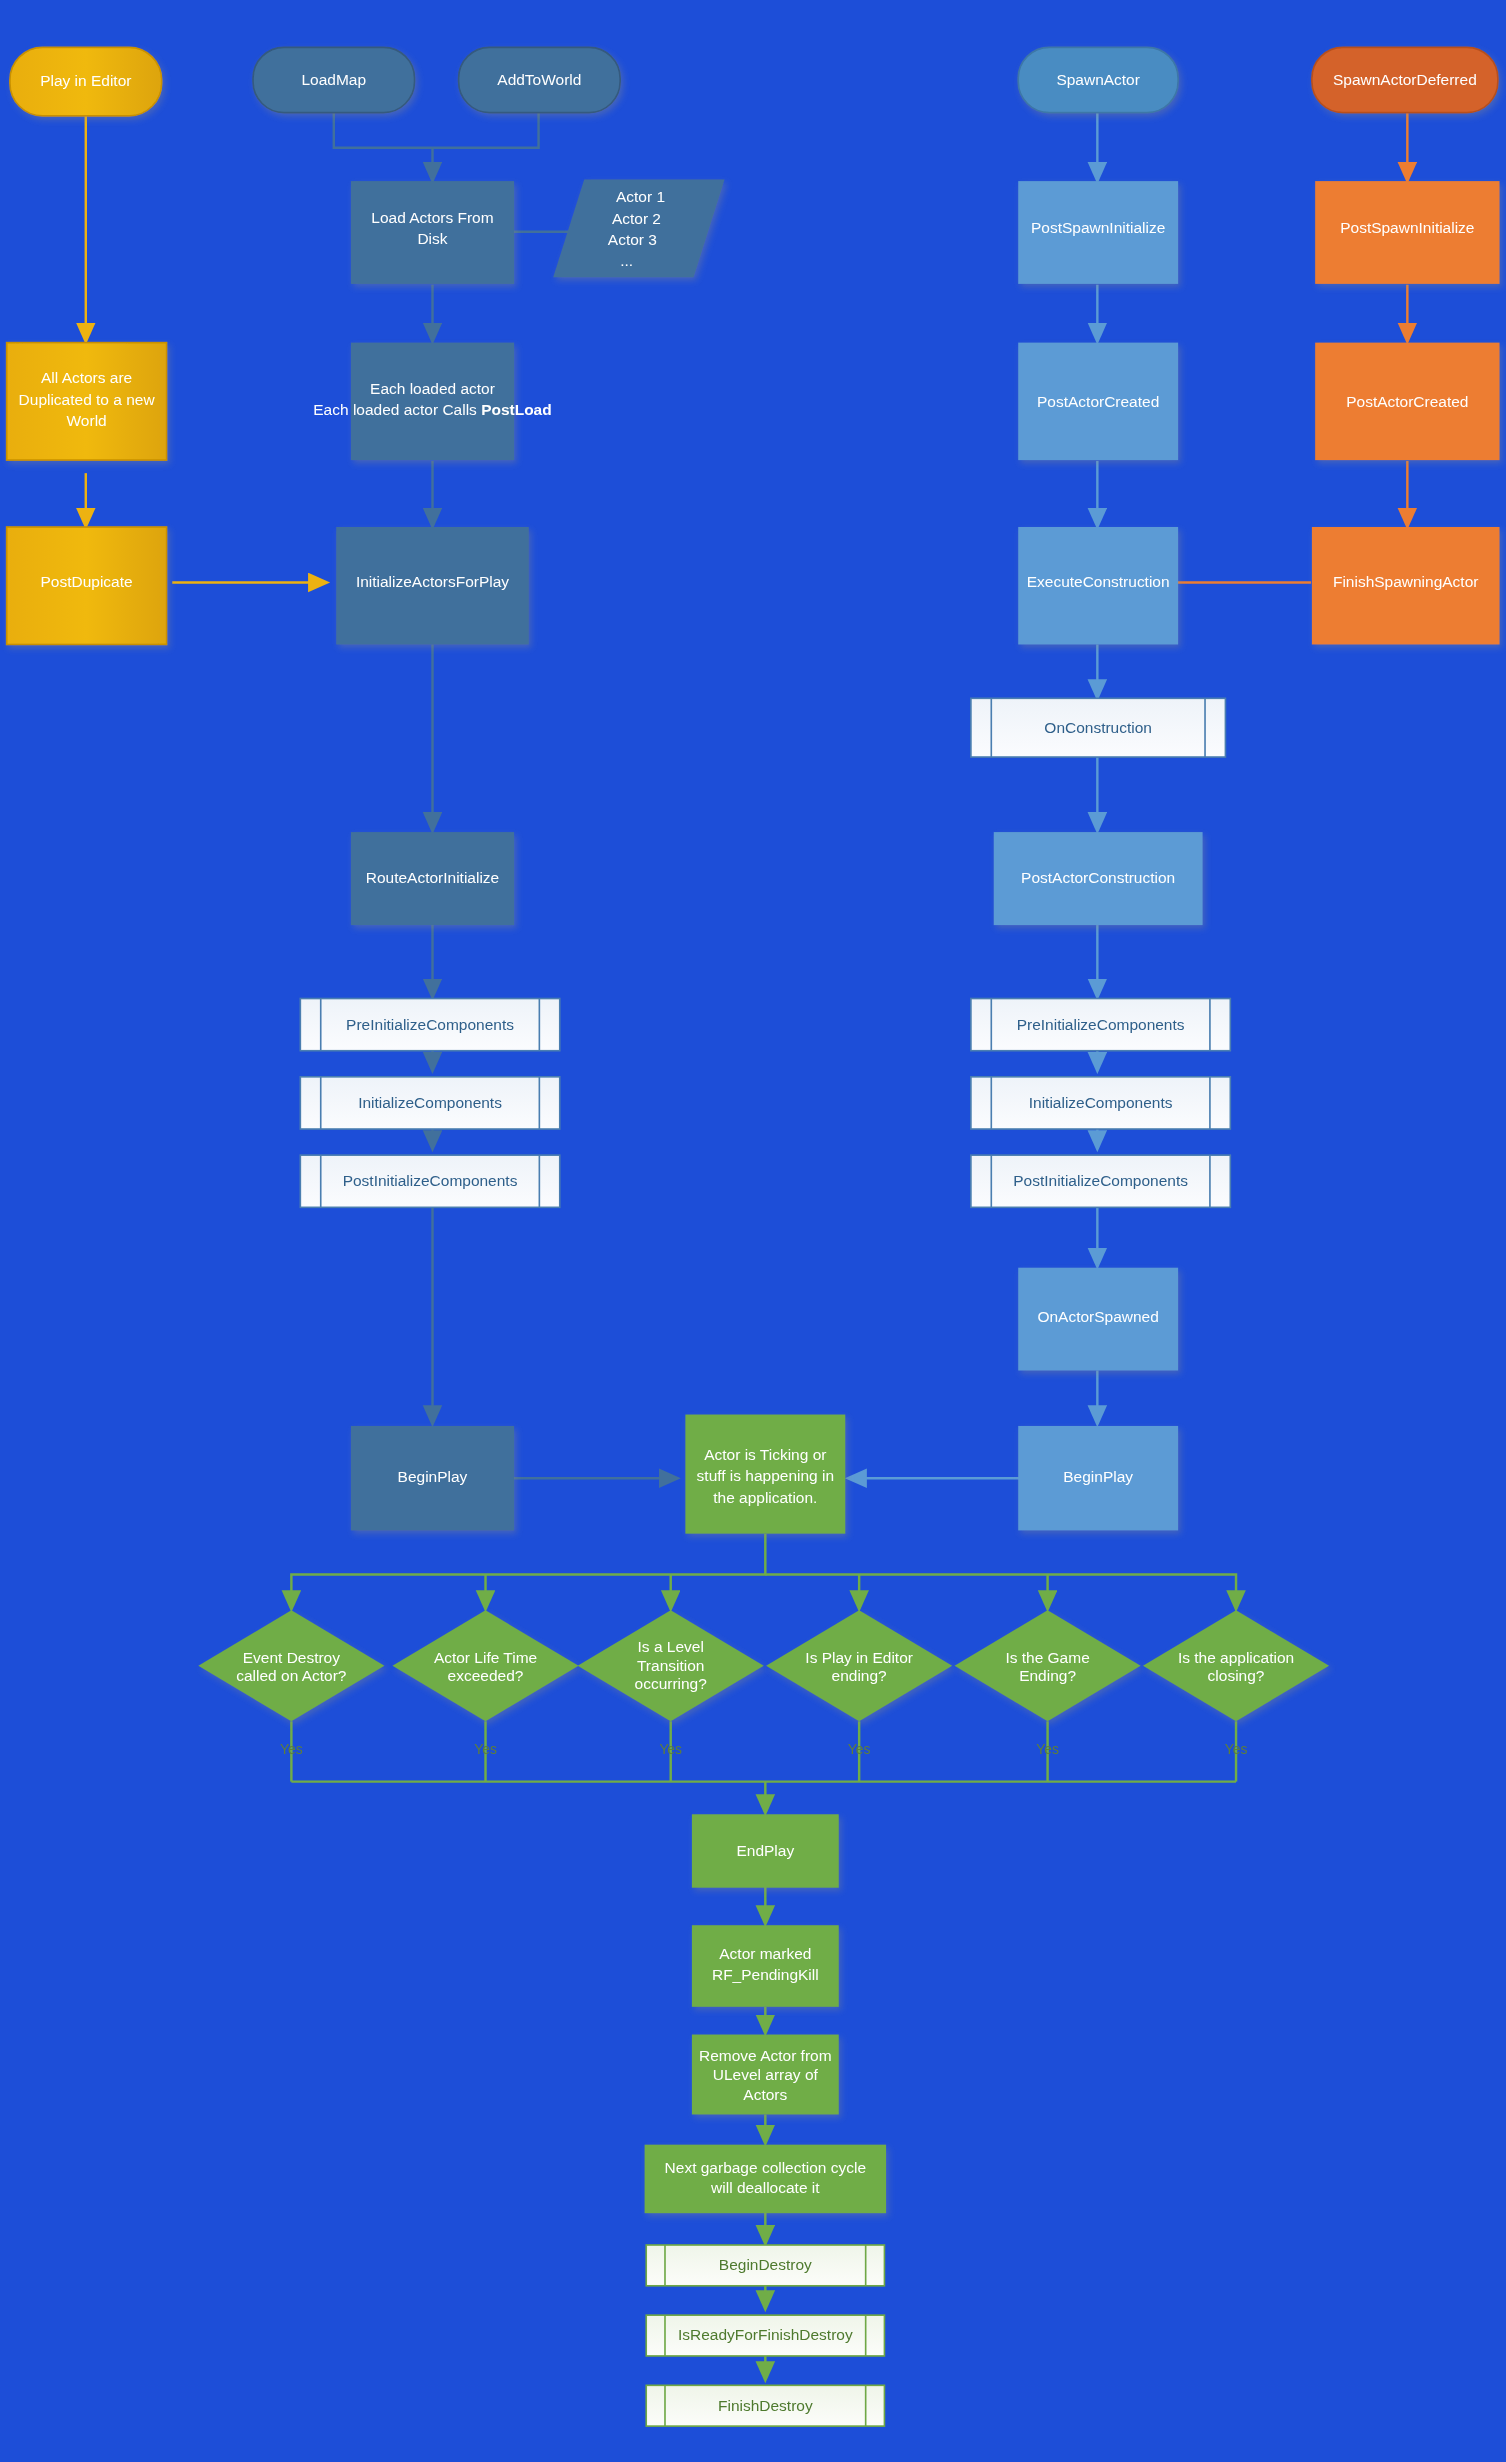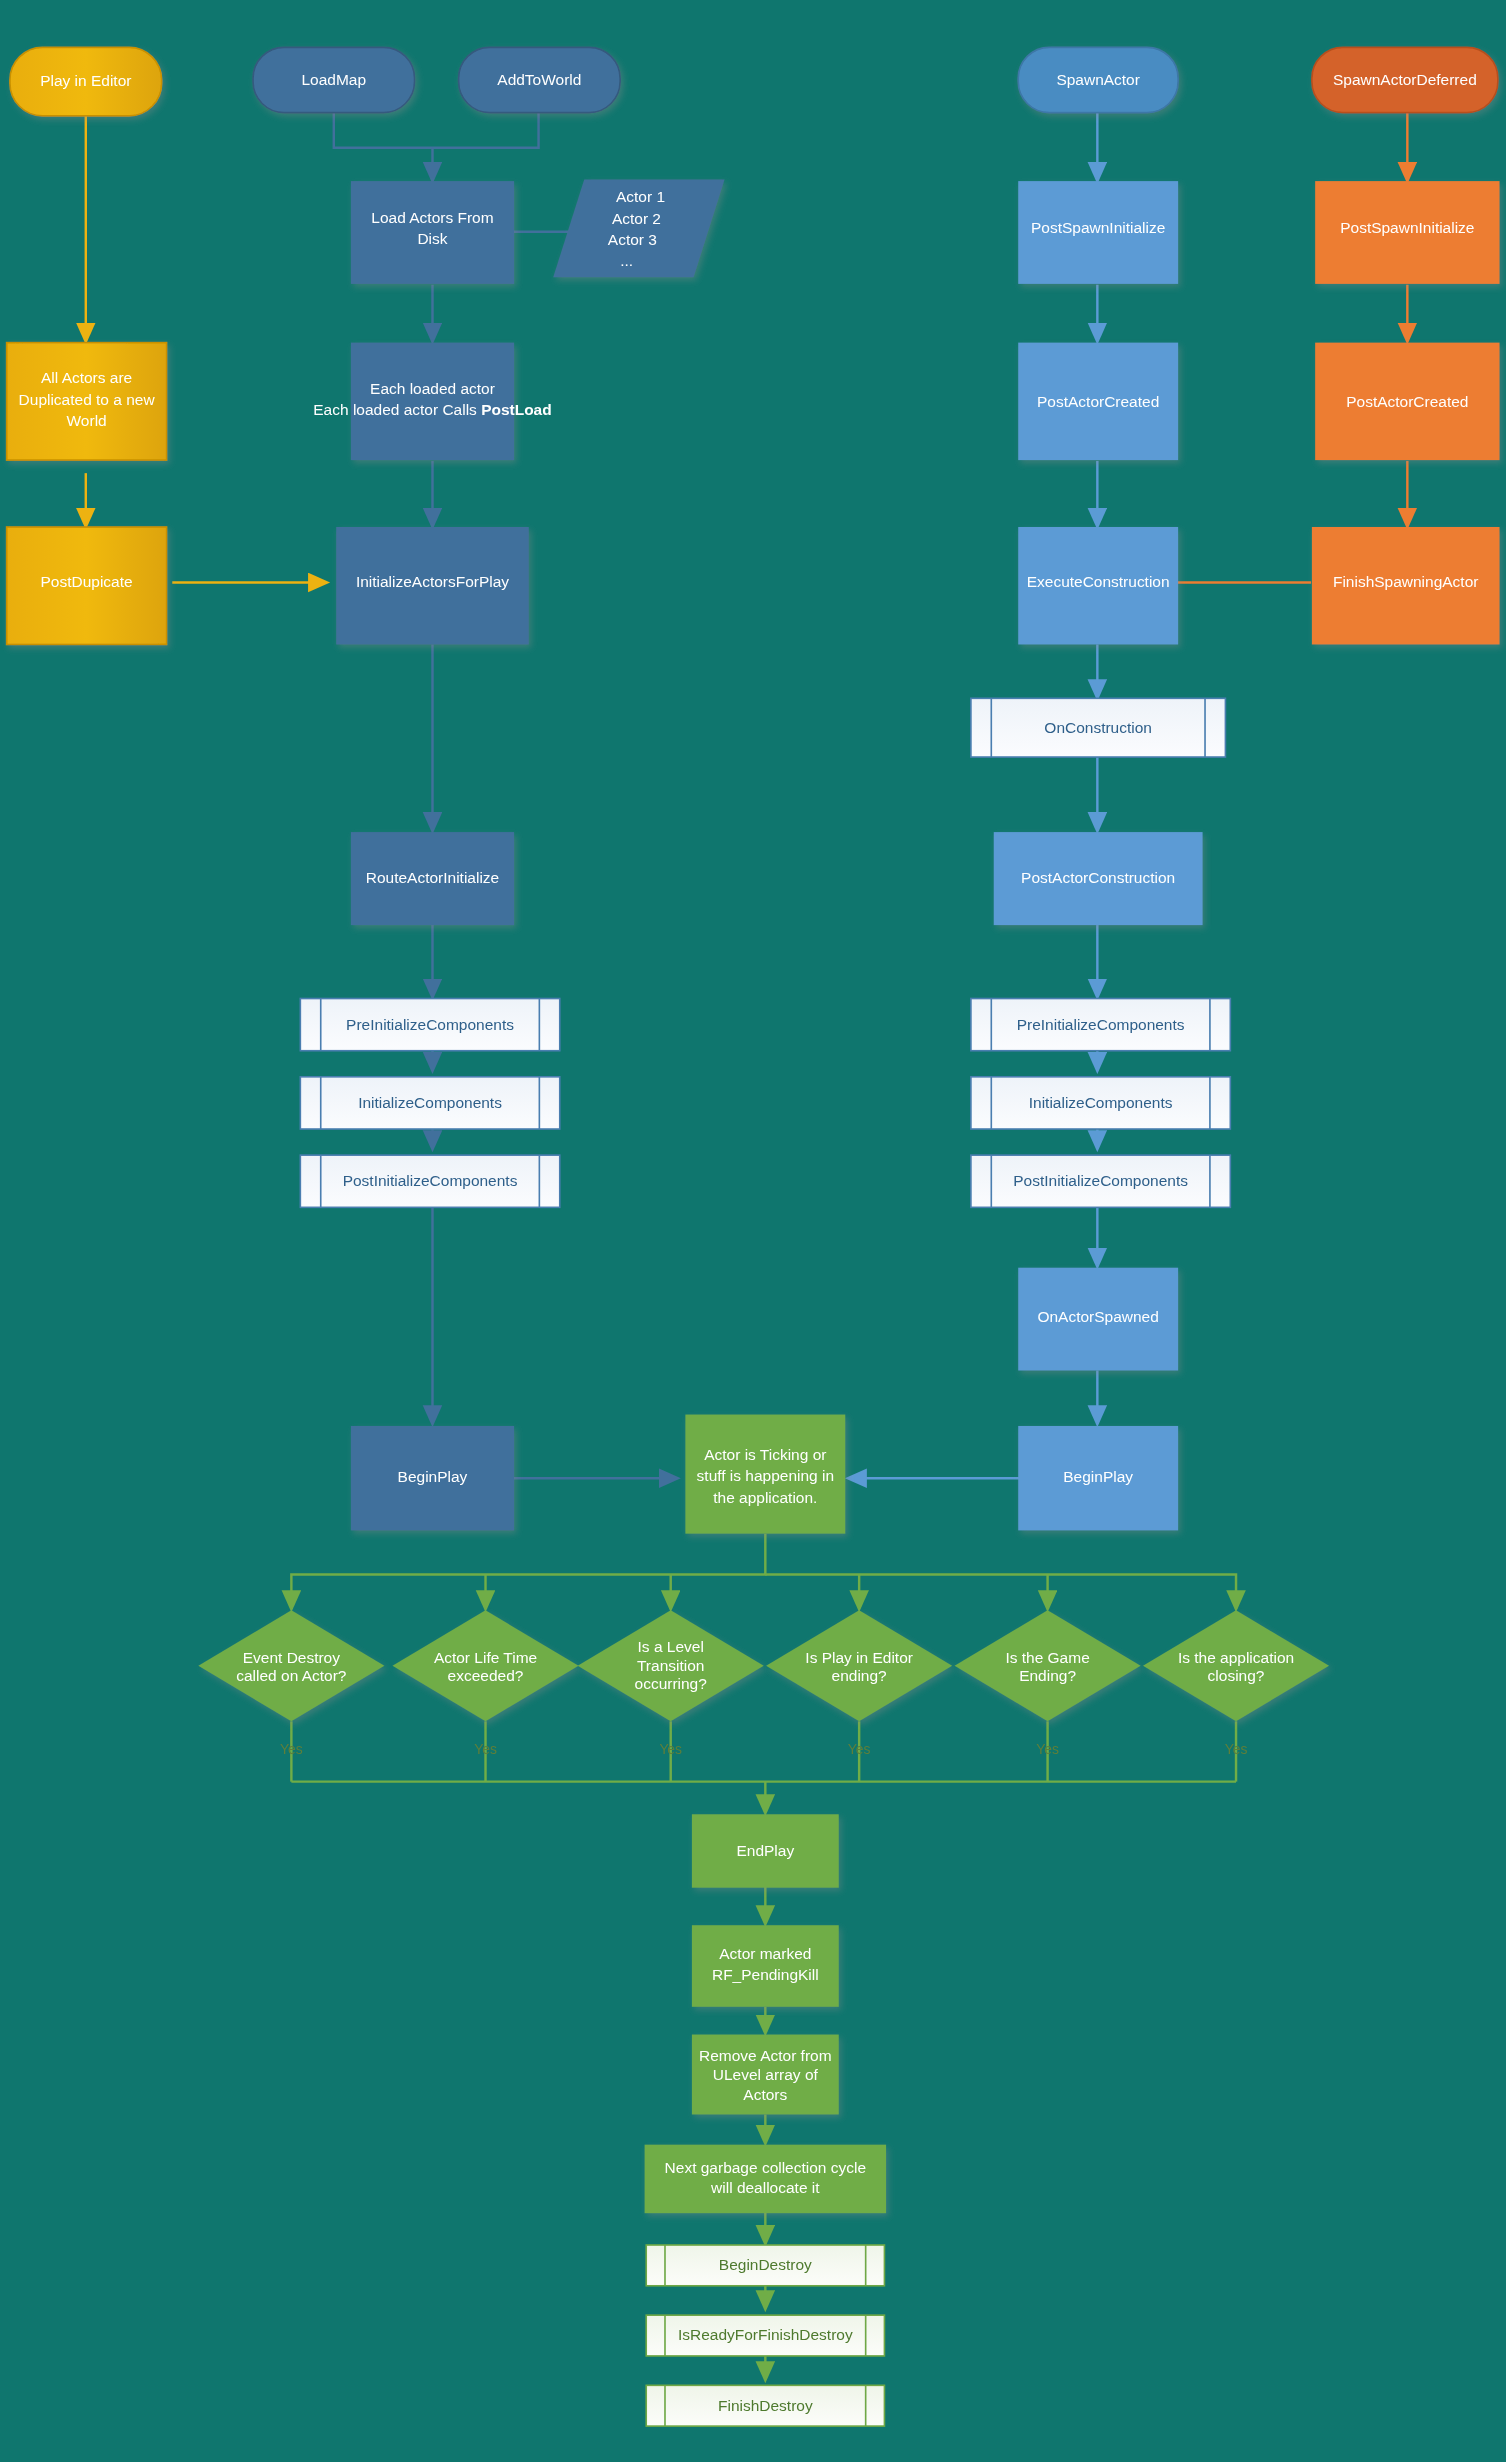--- a/index.html
+++ b/index.html
@@ -1,18 +1,18 @@
 <!DOCTYPE html>
 <html style="font-size:13px"><head>
 <meta charset="utf-8">
 <title>Actor Lifecycle Flowchart</title>
 <style>
   html,body{margin:0;padding:0;background:#ffffff;}
   body{font-family:"Liberation Sans", sans-serif;}
-  #stage{position:relative;width:1507px;height:2462px;background:#0f766e;overflow:hidden;}
+  #stage{position:relative;width:1507px;height:2462px;background:#1d4ed8;overflow:hidden;}
   svg#diagram{position:absolute;top:0;left:0;width:1507px;height:2462px;}
   .nodeLabel{font-family:"Liberation Sans", sans-serif;font-size:19px;dominant-baseline:middle;text-anchor:middle;}
   .lbl-white{fill:#ffffff;}
   .lbl-blue{fill:#2E5F8A;}
   .lbl-green{fill:#4E7A2E;}
   .lbl-yeslabel{font-size:17px;fill:#5E7F3A;font-family:"Liberation Sans", sans-serif;text-anchor:middle;}
   .bold{font-weight:bold;}
 </style>
 </head>
 <body>

